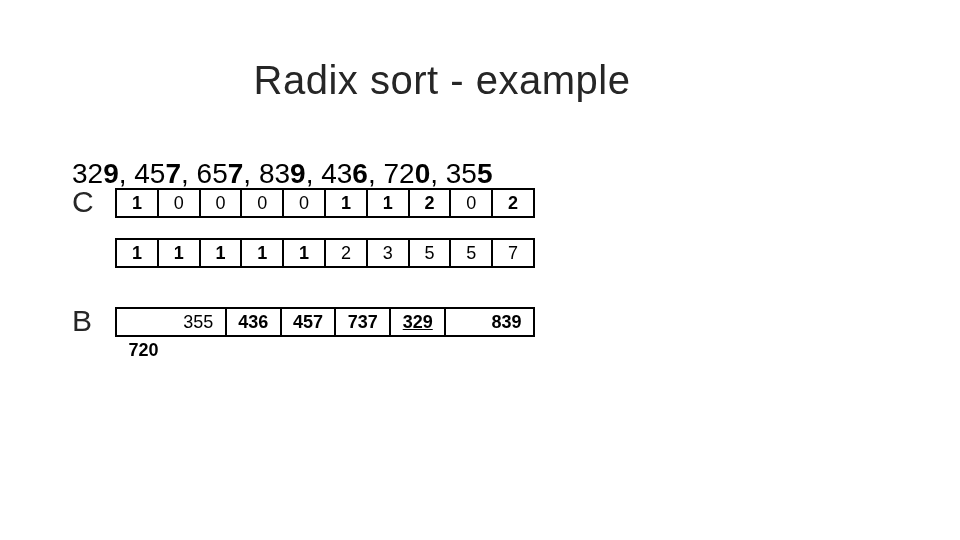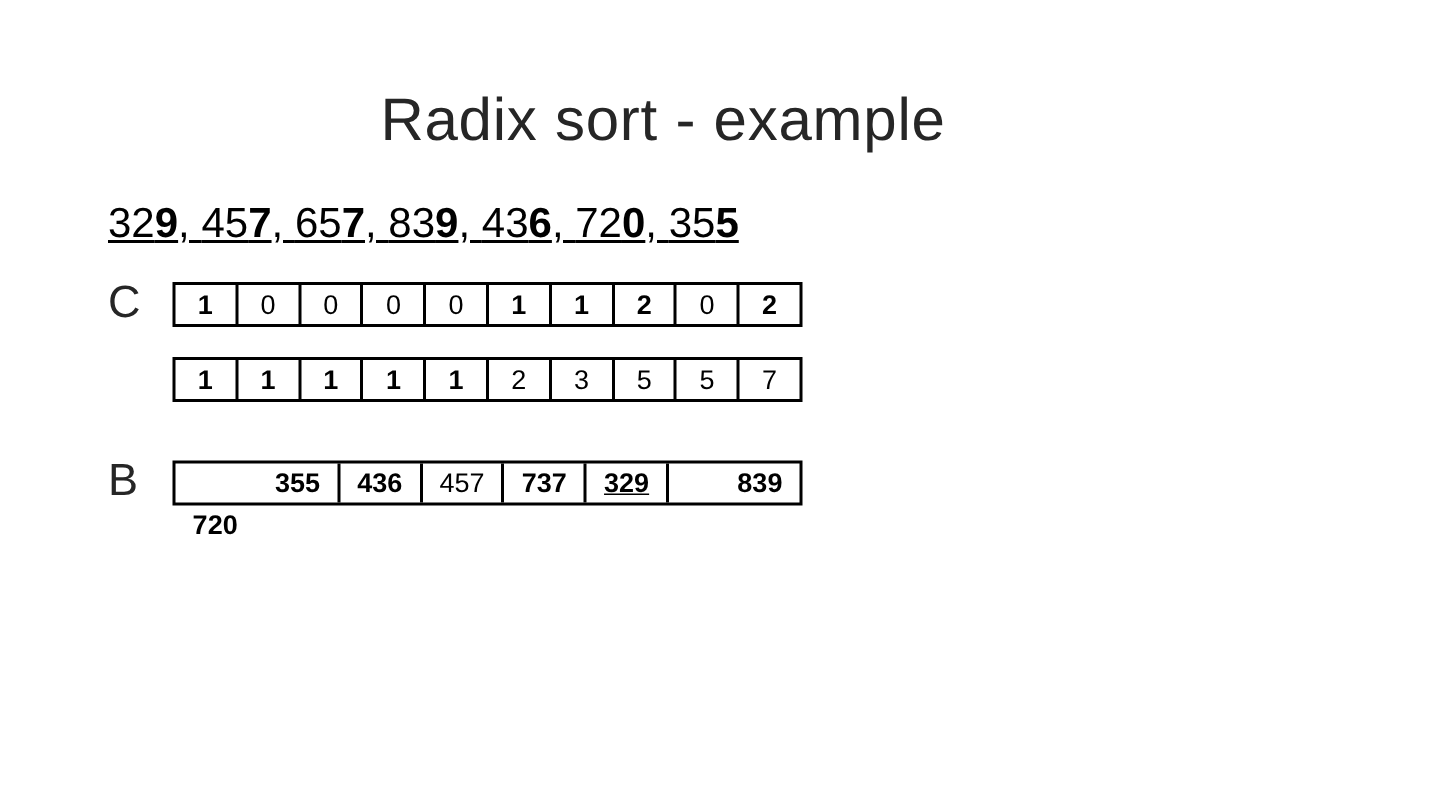--- a/index.html
+++ b/index.html
@@ -24,26 +24,25 @@
     text-align: center;
     font-size: 40px;
     line-height: 44px;
     font-weight: 400;
     color: #262626;
     letter-spacing: 0.5px;
   }
   .sequence {
     position: absolute;
     left: 72px;
-    top: 133px;
+    top: 158px;
     font-size: 28px;
     line-height: 32px;
     color: #000000;
     white-space: nowrap;
-    text-decoration: underline;
   }
   .seq-bold { font-weight: 700; }
   .array-label {
     position: absolute;
     left: 72px;
     font-size: 30px;
     line-height: 30px;
     color: #262626;
   }
   .label-c { top: 187px; }
@@ -107,21 +106,21 @@
     <div class="cell" style="font-weight: 400;">3</div>
     <div class="cell" style="font-weight: 400;">5</div>
     <div class="cell" style="font-weight: 400;">5</div>
     <div class="cell" style="font-weight: 400;">7</div>
   </div>
 
   <div class="array-label label-b">B</div>
 
   <div class="row row-b">
     <div class="cell" style="font-weight: 700; margin-top: 41px;">720</div>
-    <div class="cell" style="font-weight: 700;">355</div>
+    <div class="cell" style="font-weight: 400;">355</div>
     <div class="cell" style="font-weight: 700;">436</div>
-    <div class="cell" style="font-weight: 400;">457</div>
+    <div class="cell" style="font-weight: 700;">457</div>
     <div class="cell" style="font-weight: 700;">737</div>
     <div class="cell" style="font-weight: 700; text-decoration: underline;">329</div>
     <div class="cell" style="font-weight: 700; padding-left: 34px;">839</div>
   </div>
 
 </div>
 
 </body></html>

